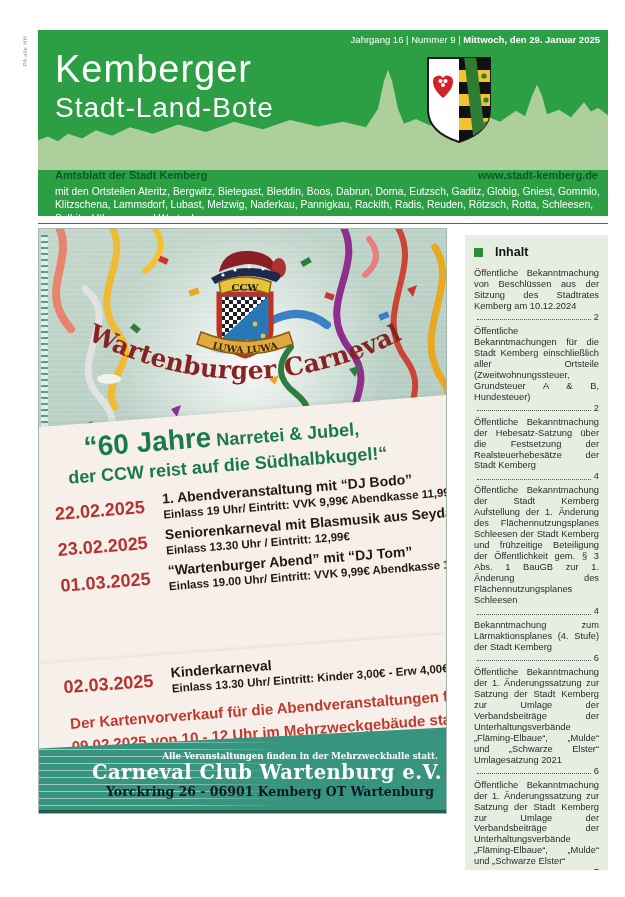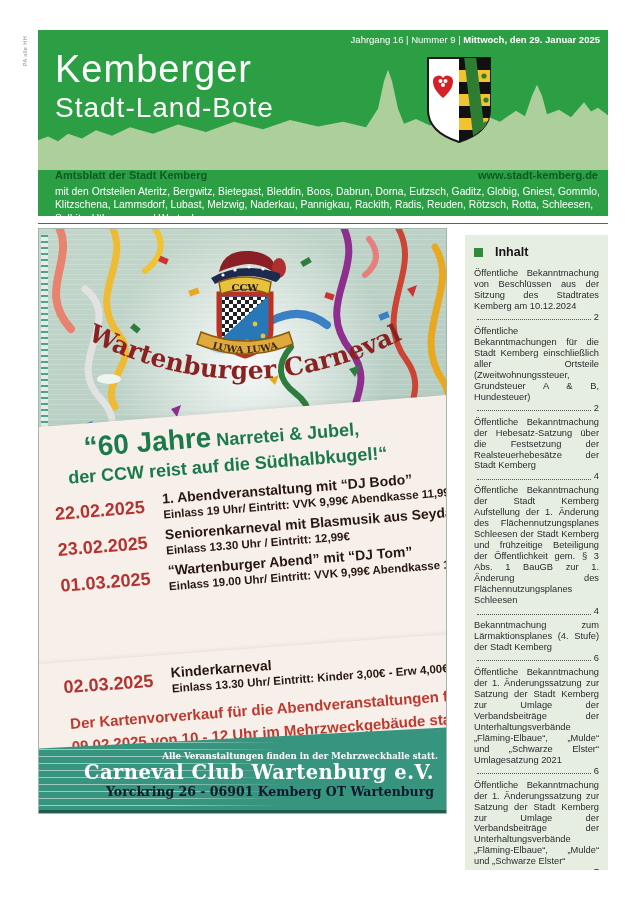--- a/index.html
+++ b/index.html
@@ -52,21 +52,21 @@
   .notice { color:#c0392e; font-weight:bold; font-size:15px; line-height:1.55; margin:10px 0 0 4px; white-space:nowrap; }
 
   .pfoot { position:absolute; left:0; right:0; bottom:0; height:92px; background:#37947e;
     clip-path:polygon(0 30%, 100% 7%, 100% 100%, 0 100%); }
   .pfoot .stripes { position:absolute; left:0; top:0; bottom:0; width:60%;
     background:repeating-linear-gradient(to bottom, rgba(255,255,255,.5) 0 1px, transparent 1px 7px);
     -webkit-mask-image:linear-gradient(to right,#000 55%,transparent); mask-image:linear-gradient(to right,#000 55%,transparent); }
   .pfoot .dark-edge { position:absolute; left:0; right:0; bottom:0; height:3px; background:#1e5c4d; }
   .fsmall { margin-top:30px; text-align:right; padding-right:8px; color:#fff;
     font-family:"DejaVu Serif", serif; font-weight:bold; font-size:8.6px; position:relative; }
-  .fclub  { text-align:right; padding-right:12px; color:#fff; font-family:"DejaVu Serif", serif;
+  .fclub  { text-align:right; padding-right:4px; color:#fff; font-family:"DejaVu Serif", serif;
     font-weight:bold; font-size:19.5px; letter-spacing:.5px; position:relative; }
   .faddr  { text-align:right; padding-right:12px; color:#0f172a; font-family:"DejaVu Serif", serif;
     font-weight:bold; font-size:12.5px; position:relative; }
 
   
   .toc { position:absolute; left:465px; top:235px; width:143px; height:635px; background:#e6eee2;
     padding:10px 9px 10px 9px; overflow:hidden; }
   .toc-head { display:flex; align-items:center; gap:12px; font-weight:bold; font-size:12.5px; color:#141414; margin-bottom:9px; }
   .sq { width:9px; height:9px; background:#2e8b3a; flex:none; }
   .toc-item { display:flex; flex-wrap:wrap; align-items:center; margin-bottom:3px;

